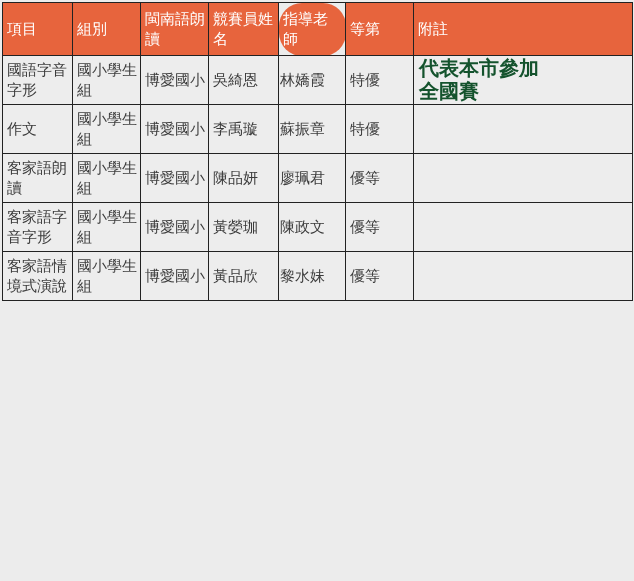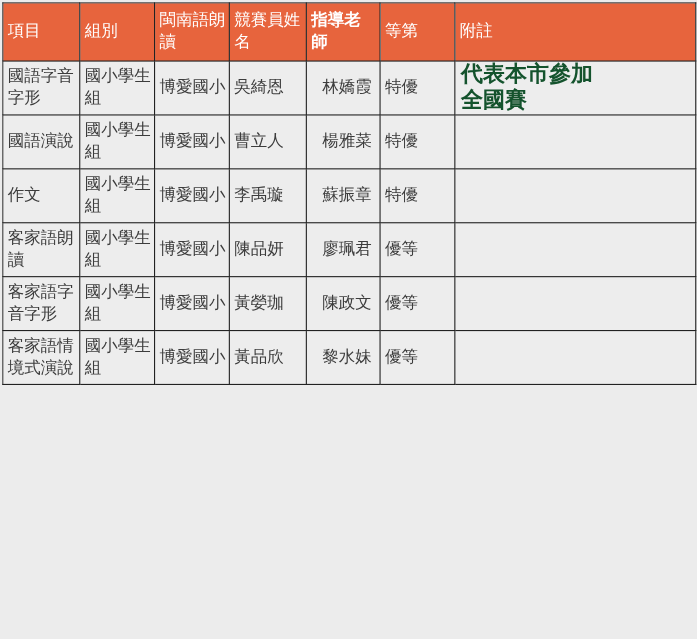--- a/index.html
+++ b/index.html
@@ -34,23 +34,23 @@
     padding: 1px 3px 1px 4px;
     overflow: hidden;
     word-break: break-all;
     font-weight: normal;
   }
   thead th {
     background: #E7643D;
     color: #FFFFFF;
     height: 50px;
   }
-  thead th.col-teacher { font-weight: bold; }
+  thead th.col-teacher { font-weight: normal; border-radius: 23px; }
   tbody td { height: 46px; }
-  td.col-teacher { text-align: right; padding-left: 1px; padding-right: 7px; }
+  td.col-teacher { text-align: left; padding-left: 1px; padding-right: 7px; }
   td.col-grade { font-weight: normal; }
   td.col-note {
     color: #14532d;
     font-weight: bold;
     font-size: 20px;
     line-height: 1.15;
     white-space: pre-line;
     padding-left: 5px;
     word-break: keep-all;
   }
@@ -85,29 +85,20 @@
           <td class="col-item">國語字音字形</td>
           <td class="col-group">國小學生組</td>
           <td class="col-unit">博愛國小</td>
           <td class="col-competitor">吳綺恩</td>
           <td class="col-teacher">林嬌霞</td>
           <td class="col-grade">特優</td>
           <td class="col-note">代表本市參加
 全國賽</td>
         </tr>
         <tr>
-          <td class="col-item">國語演說</td>
-          <td class="col-group">國小學生組</td>
-          <td class="col-unit">博愛國小</td>
-          <td class="col-competitor">曹立人</td>
-          <td class="col-teacher">楊雅菜</td>
-          <td class="col-grade">特優</td>
-          <td class="col-note"></td>
-        </tr>
-        <tr>
           <td class="col-item">作文</td>
           <td class="col-group">國小學生組</td>
           <td class="col-unit">博愛國小</td>
           <td class="col-competitor">李禹璇</td>
           <td class="col-teacher">蘇振章</td>
           <td class="col-grade">特優</td>
           <td class="col-note"></td>
         </tr>
         <tr>
           <td class="col-item">客家語朗讀</td>

